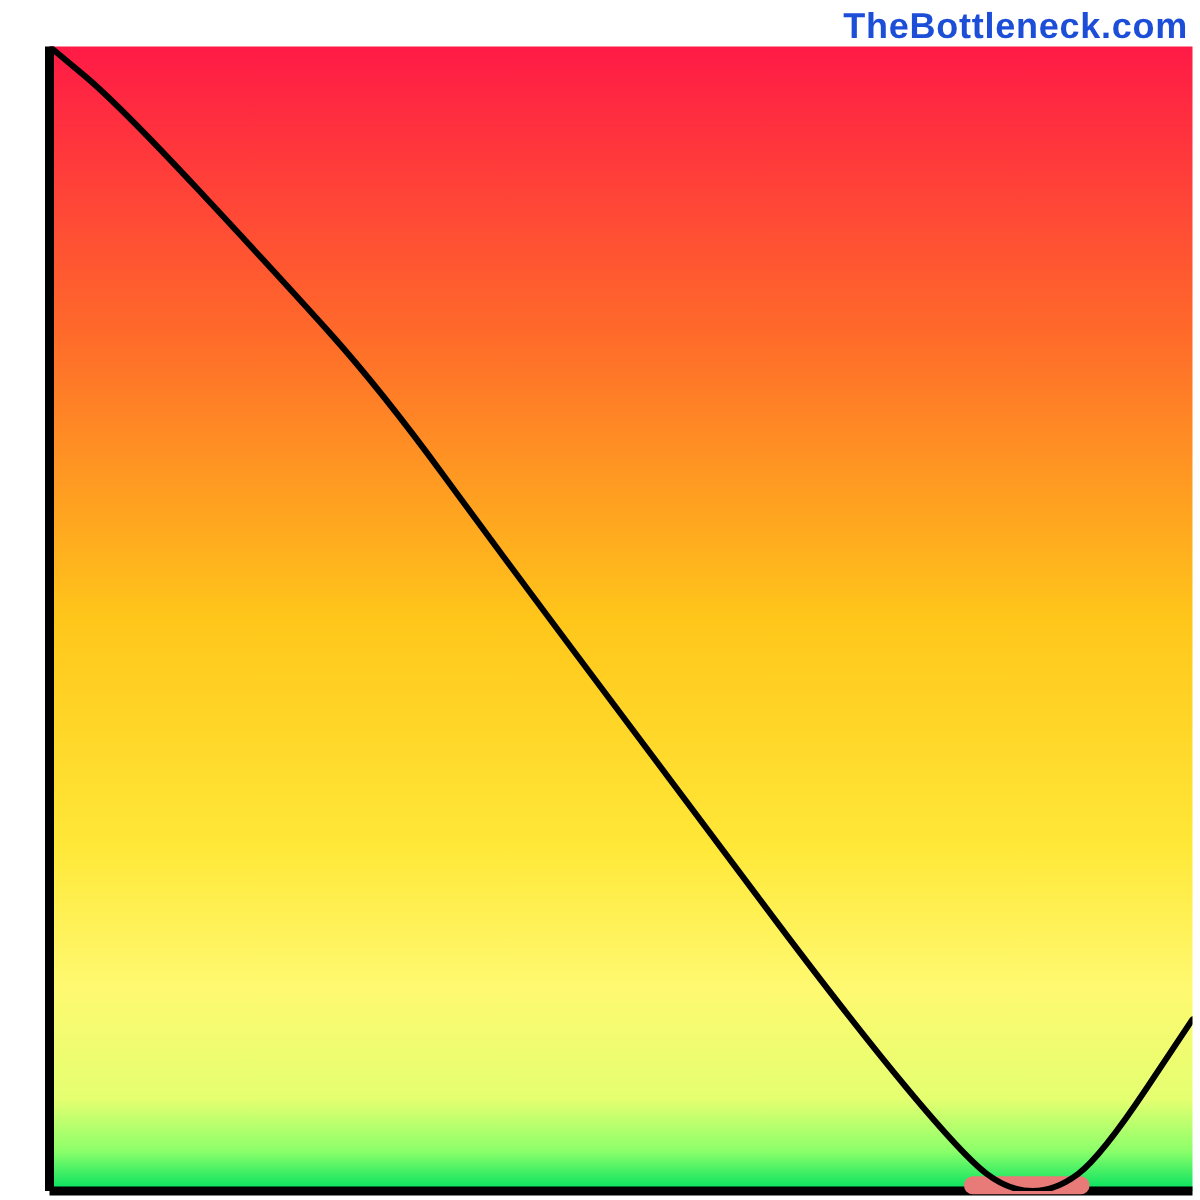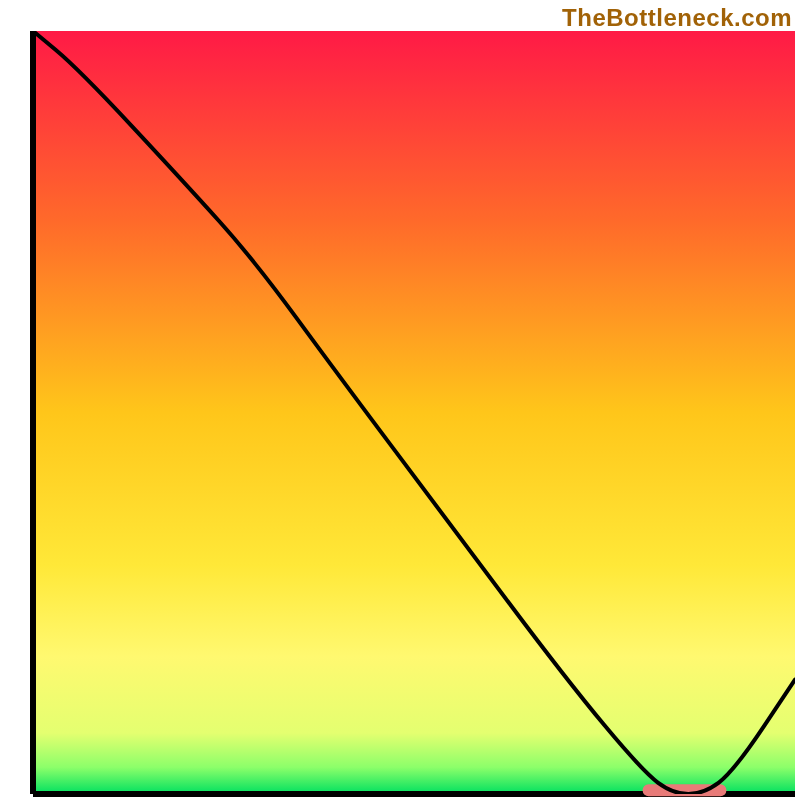--- a/index.html
+++ b/index.html
@@ -15,21 +15,21 @@
     width: 800px;
     height: 800px;
   }
   .watermark {
     position: absolute;
     top: 4px;
     right: 8px;
     font-family: Arial, Helvetica, sans-serif;
     font-size: 24px;
     font-weight: 600;
-    color: #a16207;
+    color: #1d4ed8;
     letter-spacing: 0.5px;
     z-index: 5;
   }
   svg {
     position: absolute;
     top: 0;
     left: 0;
   }
 </style>
 </head>

